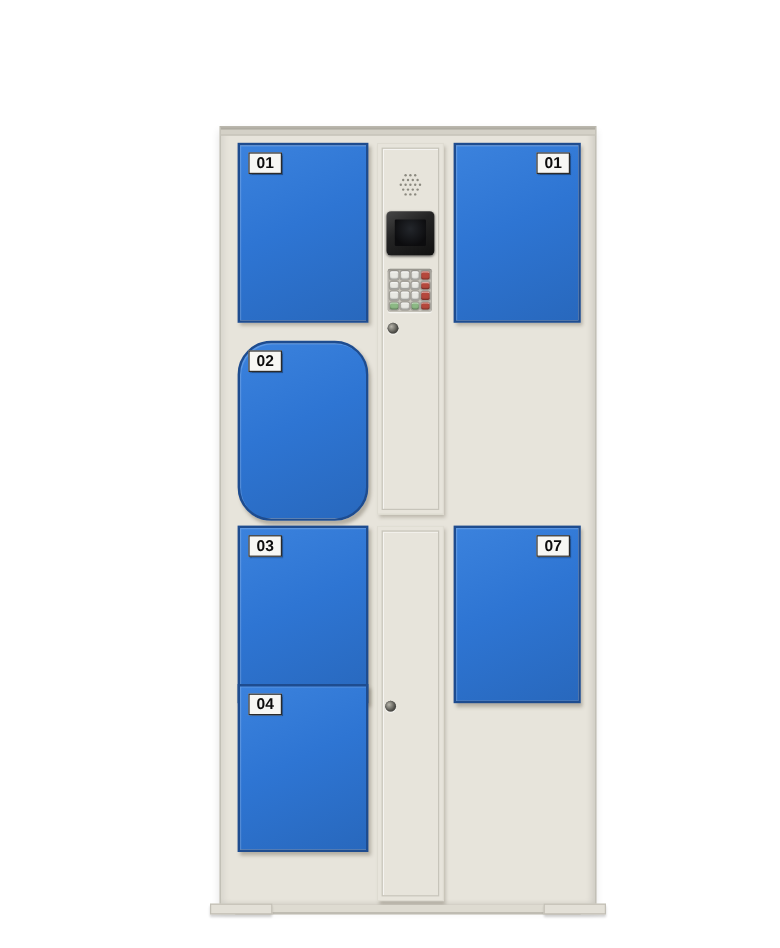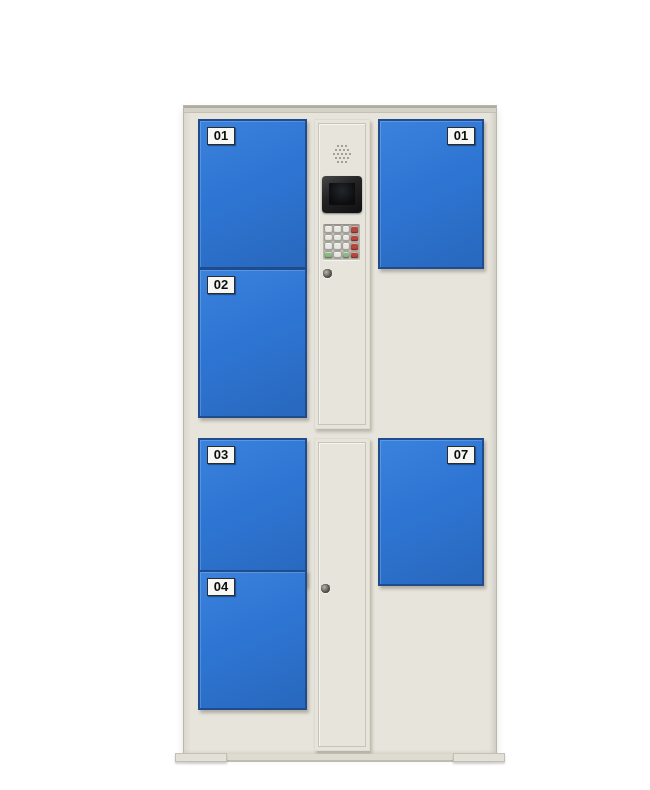--- a/index.html
+++ b/index.html
@@ -21,21 +21,21 @@
            border-top:2px solid #aeab a1;border-top:2px solid #aeaba1;
            border-bottom:1px solid #c3c0b6;box-sizing:border-box;}
 
   
   .door{position:absolute;box-sizing:border-box;width:109px;height:150px;
         background:linear-gradient(155deg,#3b82dd 0%,var(--door-blue,#2e75d3) 45%,#2868bd 100%);
         border:2px solid var(--door-border,#1e4c8f);
         box-shadow:2px 3px 3px rgba(95,88,70,.38), inset 1px 1px 0 rgba(255,255,255,.18);}
   .col-l{left:14px;}
   .col-r{left:194px;width:106px;}
-  .r1{top:13px;}  .r2{top:162px;}
+  .r1{top:13px;}  .r2{top:178px;border-radius:28px;}
   .r3{top:332px;height:148px;padding-left:28px;}  .r4{top:464px;height:140px;}
 
   .tag{position:absolute;top:6px;left:7px;min-width:20px;padding:0 3px;
        background:var(--label-bg,#f7f7f4);border:1px solid var(--label-border,#2b2b2b);
        color:#0d0d0d;font-size:13px;font-weight:bold;line-height:16px;text-align:center;
        box-shadow:1px 1px 1px rgba(0,0,0,.35);}
   .col-r .tag{left:auto;right:7px;}
 
   
   .cpanel{position:absolute;left:130px;width:56px;box-sizing:border-box;

